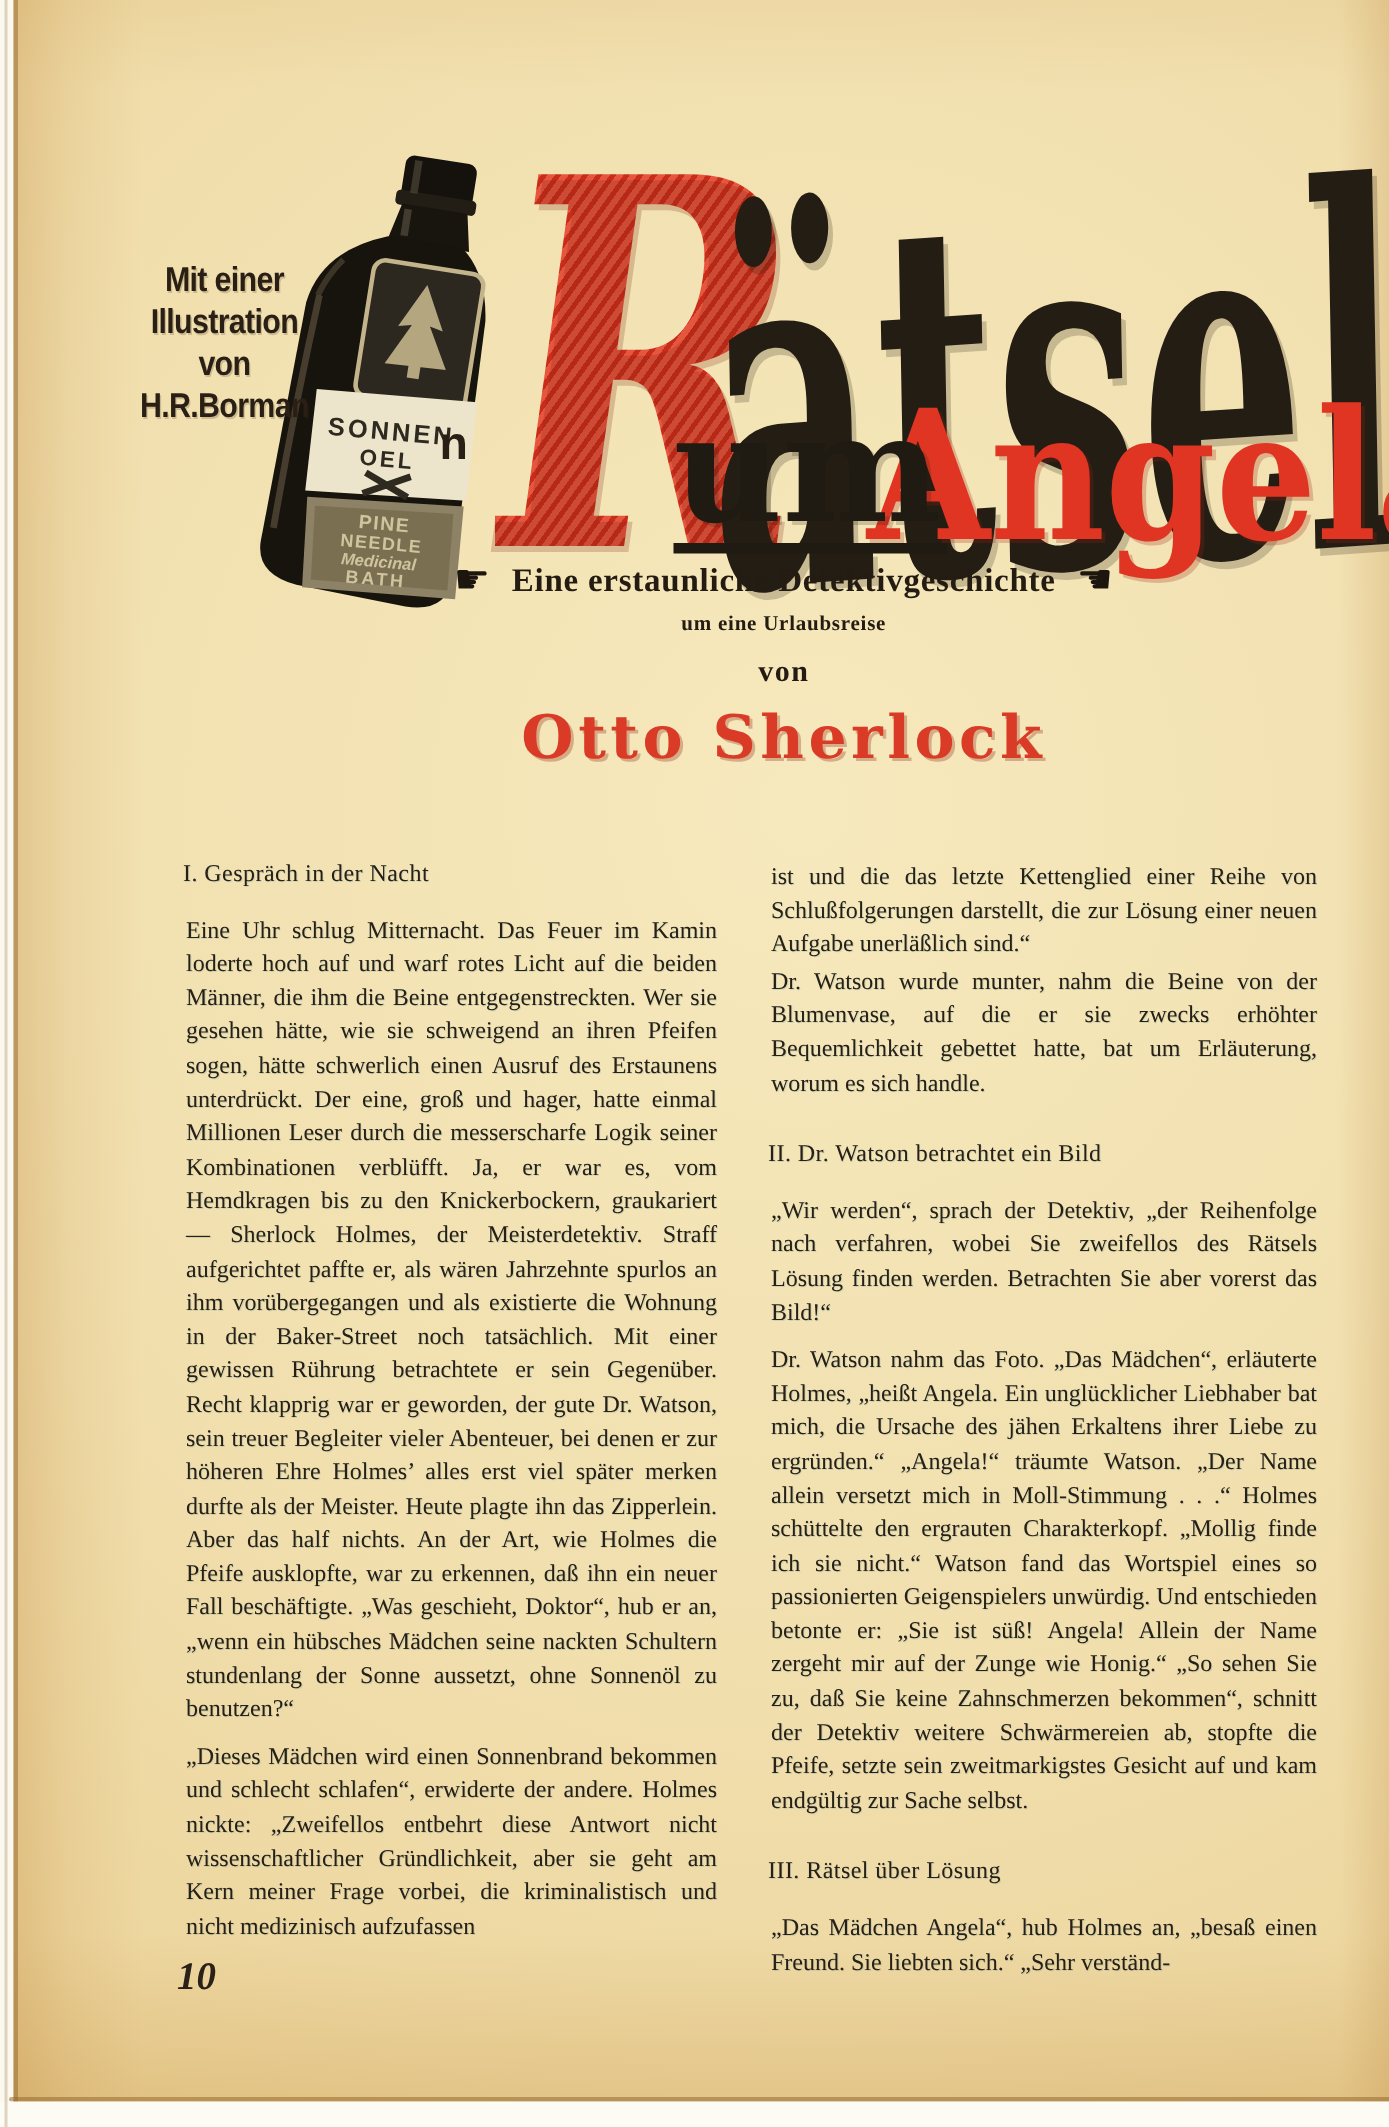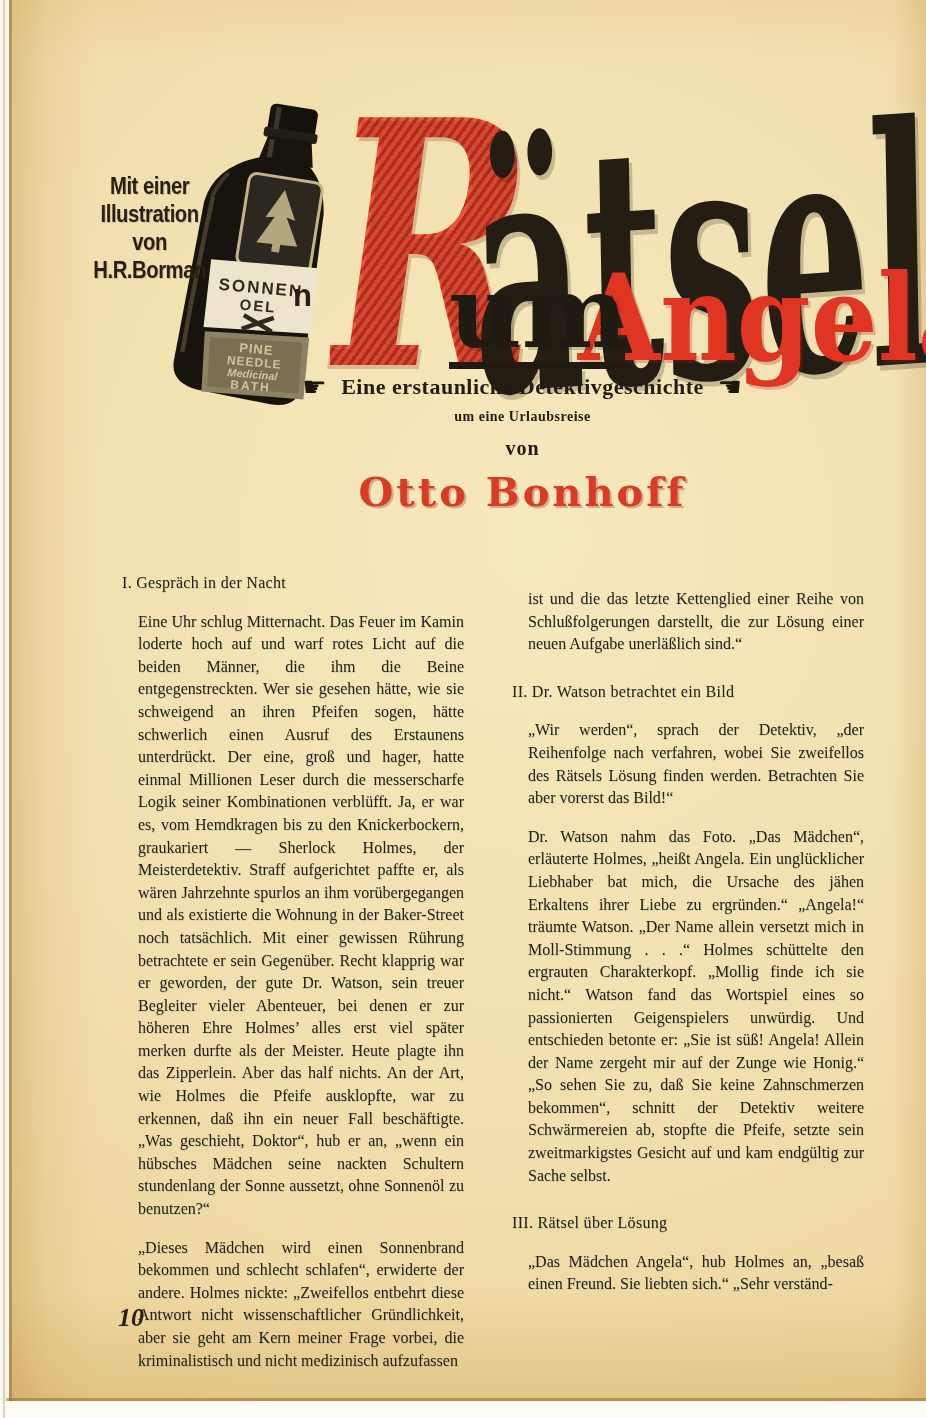--- a/index.html
+++ b/index.html
@@ -107,21 +107,21 @@
   }
 
   
   .col{position:absolute;top:572px;color:#282017;
     font-size:16px;line-height:22.6px;text-align:justify;
     text-shadow:0.6px 0.8px 0 rgba(70,150,160,0.22);
     z-index:3;}
   .col-left{left:122px;width:358px;}
   .col-right{left:512px;width:368px;}
   .col h3{font-size:16px;font-weight:400;margin:0 0 15px 0;text-align:left;letter-spacing:0.3px;}
-  .col p{margin:16px;}
+  .col p{margin:2px;}
   .col p.para-gap{margin-top:9px;}
   .col h3.gap-top{margin-top:25px;}
 
   .page-num{
     position:absolute;left:118px;top:1303px;
     font-style:italic;font-weight:700;font-size:26px;color:#2a2218;z-index:3;
   }
 </style>
 </head>
 <body>
@@ -180,31 +180,32 @@
   <div class="title-angela">Angela</div>
 
   <div class="subtitle">
     <div class="sub1">
       <span class="hand">☛</span>
       <span>Eine erstaunliche Detektivgeschichte</span>
       <span class="hand">☚</span>
     </div>
     <div class="sub2">um eine Urlaubsreise</div>
     <div class="sub3">von</div>
-    <div class="author">Otto Bonhoff</div>
+    <div class="author">Otto Sherlock</div>
   </div>
 
   <div class="col col-left">
     <h3>I. Gespräch in der Nacht</h3>
     <p>Eine Uhr schlug Mitternacht. Das Feuer im Kamin loderte hoch auf und warf rotes Licht auf die beiden Männer, die ihm die Beine entgegenstreckten. Wer sie gesehen hätte, wie sie schweigend an ihren Pfeifen sogen, hätte schwerlich einen Ausruf des Erstaunens unterdrückt. Der eine, groß und hager, hatte einmal Millionen Leser durch die messerscharfe Logik seiner Kombinationen verblüfft. Ja, er war es, vom Hemdkragen bis zu den Knickerbockern, graukariert — Sherlock Holmes, der Meisterdetektiv. Straff aufgerichtet paffte er, als wären Jahrzehnte spurlos an ihm vorübergegangen und als existierte die Wohnung in der Baker-Street noch tatsächlich. Mit einer gewissen Rührung betrachtete er sein Gegenüber. Recht klapprig war er geworden, der gute Dr. Watson, sein treuer Begleiter vieler Abenteuer, bei denen er zur höheren Ehre Holmes’ alles erst viel später merken durfte als der Meister. Heute plagte ihn das Zipperlein. Aber das half nichts. An der Art, wie Holmes die Pfeife ausklopfte, war zu erkennen, daß ihn ein neuer Fall beschäftigte. „Was geschieht, Doktor“, hub er an, „wenn ein hübsches Mädchen seine nackten Schultern stundenlang der Sonne aussetzt, ohne Sonnenöl zu benutzen?“</p>
     <p class="para-gap">„Dieses Mädchen wird einen Sonnenbrand bekommen und schlecht schlafen“, erwiderte der andere. Holmes nickte: „Zweifellos entbehrt diese Antwort nicht wissenschaftlicher Gründlichkeit, aber sie geht am Kern meiner Frage vorbei, die kriminalistisch und nicht medizinisch aufzufassen</p>
   </div>
 
   <div class="col col-right">
     <p>ist und die das letzte Kettenglied einer Reihe von Schlußfolgerungen darstellt, die zur Lösung einer neuen Aufgabe unerläßlich sind.“</p>
+    <p>Dr. Watson wurde munter, nahm die Beine von der Blumenvase, auf die er sie zwecks erhöhter Bequemlichkeit gebettet hatte, bat um Erläuterung, worum es sich handle.</p>
     <h3 class="gap-top">II. Dr. Watson betrachtet ein Bild</h3>
     <p>„Wir werden“, sprach der Detektiv, „der Reihenfolge nach verfahren, wobei Sie zweifellos des Rätsels Lösung finden werden. Betrachten Sie aber vorerst das Bild!“</p>
     <p class="para-gap">Dr. Watson nahm das Foto. „Das Mädchen“, erläuterte Holmes, „heißt Angela. Ein unglücklicher Liebhaber bat mich, die Ursache des jähen Erkaltens ihrer Liebe zu ergründen.“ „Angela!“ träumte Watson. „Der Name allein versetzt mich in Moll-Stimmung . . .“ Holmes schüttelte den ergrauten Charakterkopf. „Mollig finde ich sie nicht.“ Watson fand das Wortspiel eines so passionierten Geigenspielers unwürdig. Und entschieden betonte er: „Sie ist süß! Angela! Allein der Name zergeht mir auf der Zunge wie Honig.“ „So sehen Sie zu, daß Sie keine Zahnschmerzen bekommen“, schnitt der Detektiv weitere Schwärmereien ab, stopfte die Pfeife, setzte sein zweitmarkigstes Gesicht auf und kam endgültig zur Sache selbst.</p>
     <h3 class="gap-top">III. Rätsel über Lösung</h3>
     <p>„Das Mädchen Angela“, hub Holmes an, „besaß einen Freund. Sie liebten sich.“ „Sehr verständ-</p>
   </div>
 
   <div class="page-num">10</div>
 
 </div>

